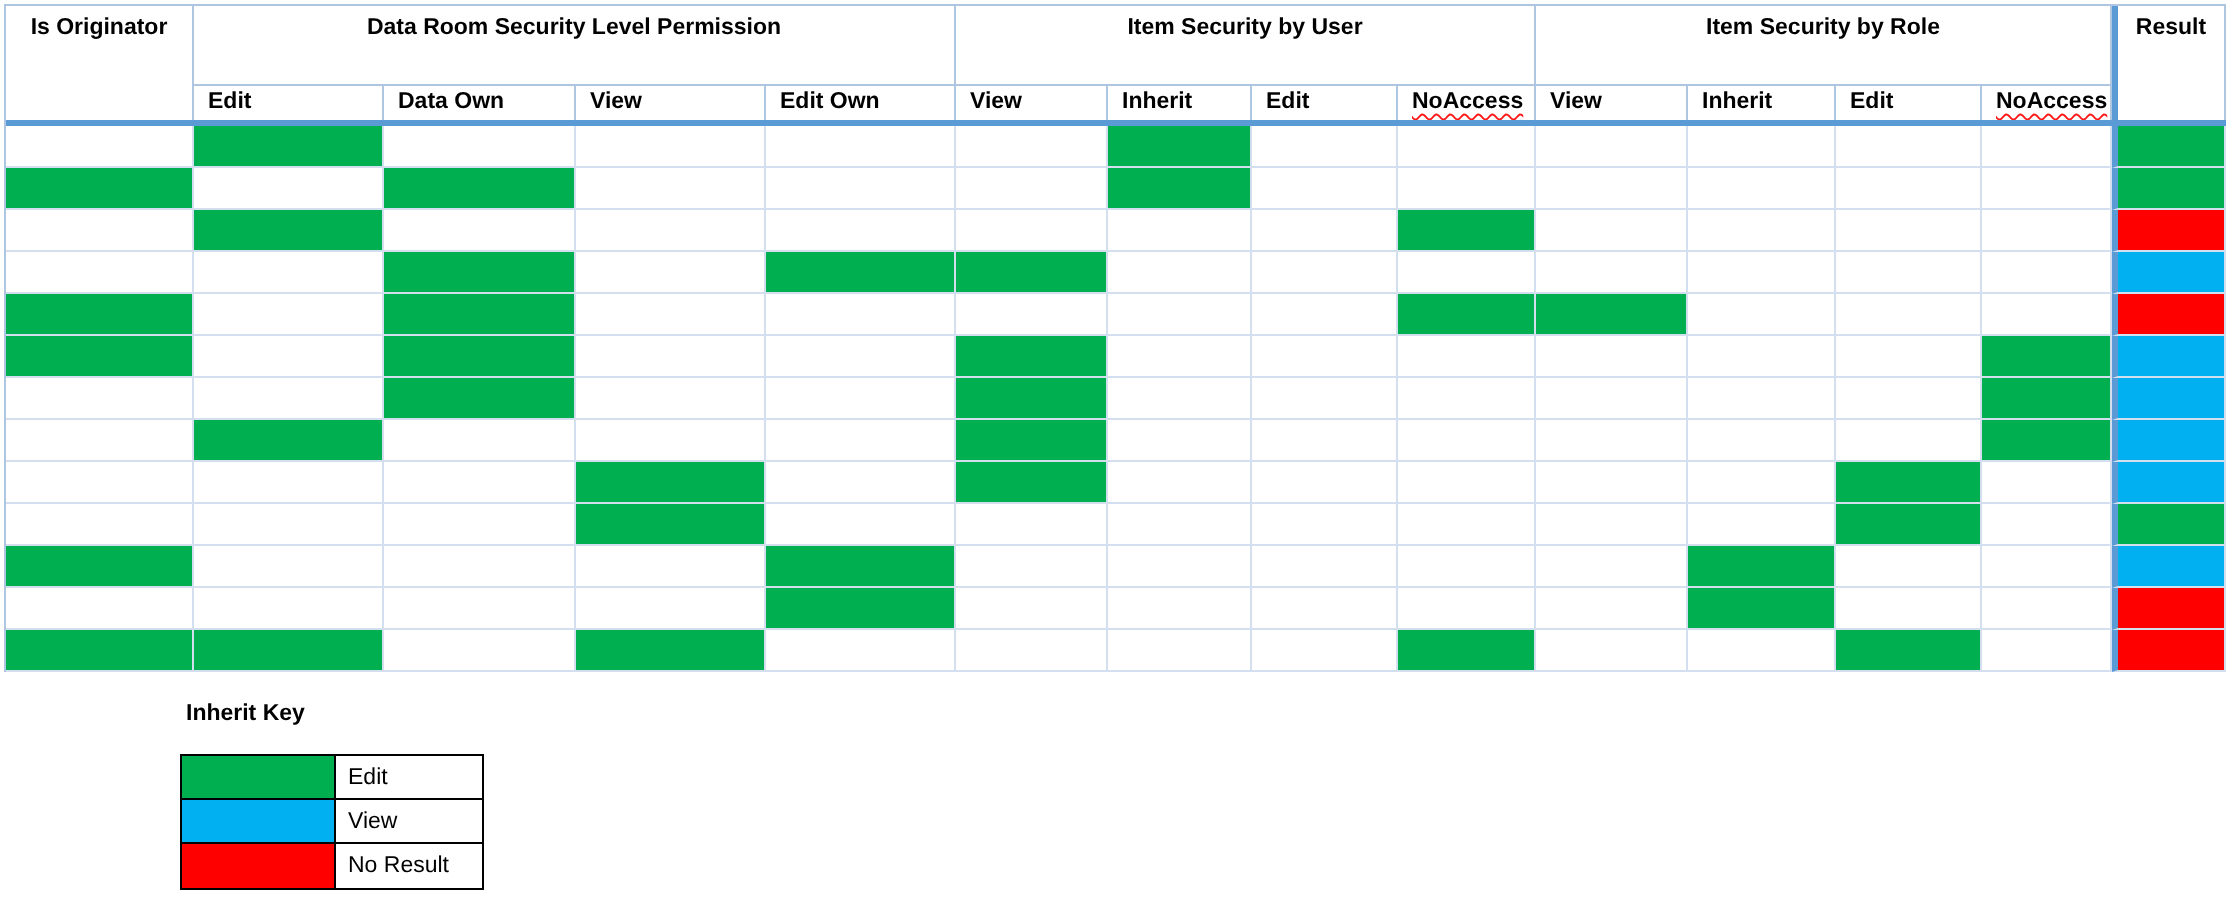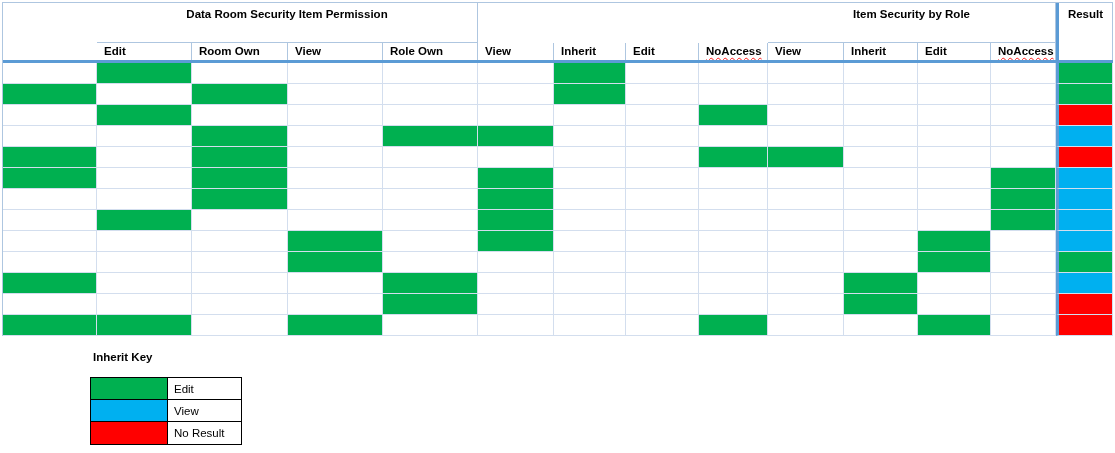--- a/index.html
+++ b/index.html
@@ -54,28 +54,30 @@
     box-sizing:border-box; font-size:11.5px; padding-left:6px;
     display:flex; align-items:center;
   }
   .legend-divided { border-bottom:1px solid #000; }
 </style>
 </head>
 <body>
 
 <div class="stage">
   <div class="grid">
-    <div class="cell hcell group-h" style="grid-column:2 / span 4">Data Room Security Item Permission</div>
+    <div class="cell hcell corner-h" style="grid-column:1">Is Originator</div>
+    <div class="cell hcell group-h" style="grid-column:2 / span 4">Data Room Security Level Permission</div>
+    <div class="cell hcell group-h" style="grid-column:6 / span 4">Item Security by User</div>
     <div class="cell hcell group-h" style="grid-column:10 / span 4">Item Security by Role</div>
     <div class="cell hcell corner-h result-col" style="grid-column:14">Result</div>
 
   <div class="cell hcell subhead" style="grid-column: 2;">Edit</div>
-      <div class="cell hcell subhead" style="grid-column: 3;">Room Own</div>
+      <div class="cell hcell subhead" style="grid-column: 3;">Data Own</div>
       <div class="cell hcell subhead" style="grid-column: 4;">View</div>
-      <div class="cell hcell subhead" style="grid-column: 5;">Role Own</div>
+      <div class="cell hcell subhead" style="grid-column: 5;">Edit Own</div>
       <div class="cell hcell subhead" style="grid-column: 6;">View</div>
       <div class="cell hcell subhead" style="grid-column: 7;">Inherit</div>
       <div class="cell hcell subhead" style="grid-column: 8;">Edit</div>
       <div class="cell hcell subhead misspelled" style="grid-column: 9;">NoAccess</div>
       <div class="cell hcell subhead" style="grid-column: 10;">View</div>
       <div class="cell hcell subhead" style="grid-column: 11;">Inherit</div>
       <div class="cell hcell subhead" style="grid-column: 12;">Edit</div>
       <div class="cell hcell subhead misspelled" style="grid-column: 13;">NoAccess</div>
       <div class="cell divider" style="background: rgb(91, 155, 213);"></div>
       <div class="cell bodycell" style="grid-area: 4 / 1;"></div>

